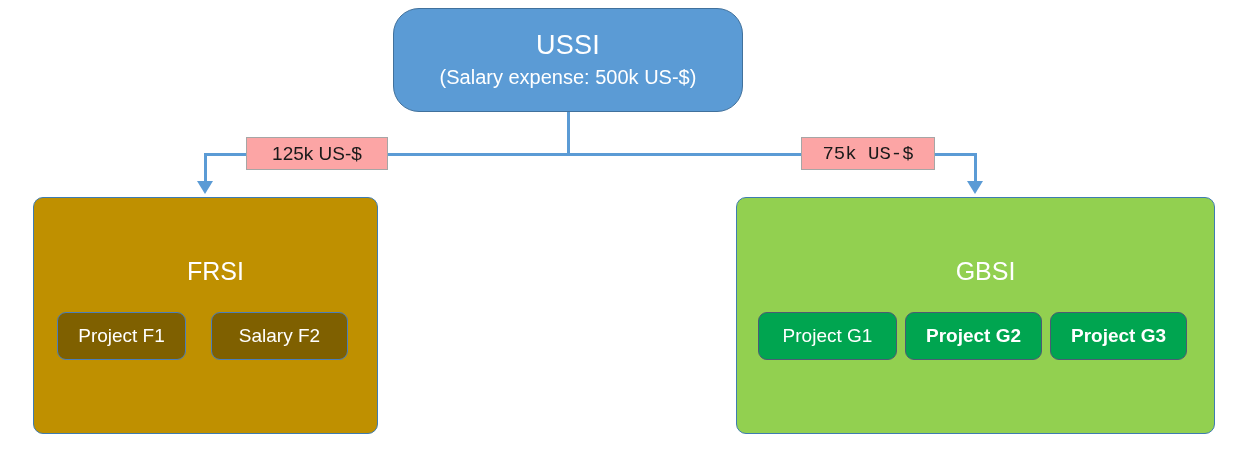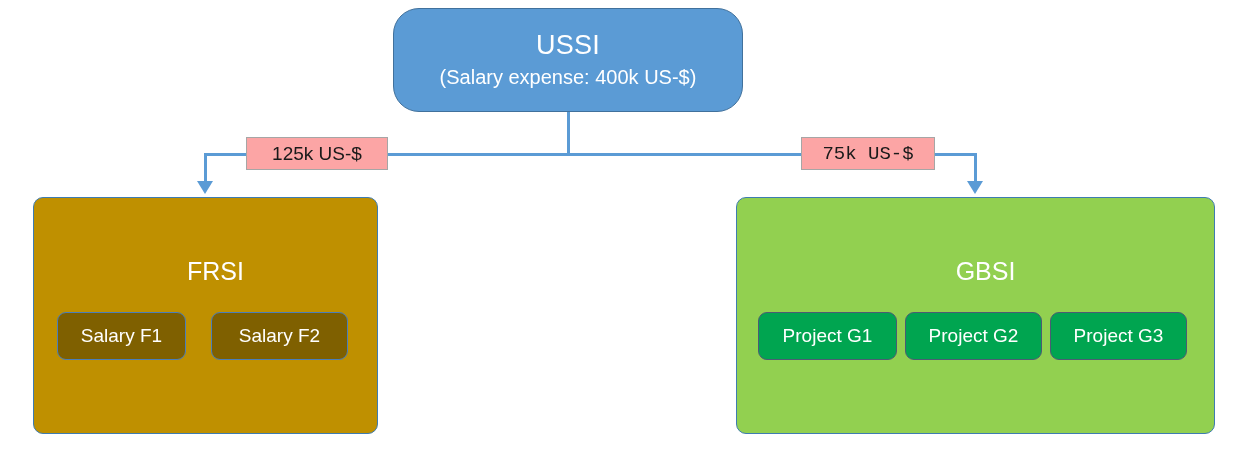--- a/index.html
+++ b/index.html
@@ -112,20 +112,21 @@
   .project-chip.gold.wide {
     width: 137px;
   }
   .project-chip.green {
     background: #00A550;
     border: 1.6px solid #4B5C74;
     width: 139px;
   }
   .project-chip.green.mid {
     width: 137px;
+    font-weight: bold;
   }
 
   
   .conn {
     position: absolute;
     background: #5B9BD5;
   }
   .conn.h { height: 2.6px; }
   .conn.v { width: 2.6px; }
 
@@ -162,40 +163,40 @@
   #edge-label-left  { left: 246px; top: 137px; width: 142px; }
   #edge-label-right { left: 801px; top: 137px; width: 134px; font-family: Liberation Mono, monospace; }
 </style>
 </head>
 <body>
 
 <div id="canvas">
 
   <div class="node" id="root-node">
     <div class="node-title">USSI</div>
-    <div class="node-sub">(Salary expense: 400k US-$)</div>
+    <div class="node-sub">(Salary expense: 500k US-$)</div>
   </div>
 
   <div class="conn v" id="conn-stem"></div>
   <div class="conn h" id="conn-bus-left"></div>
   <div class="conn h" id="conn-bus-right"></div>
   <div class="conn v" id="conn-drop-left"></div>
   <div class="conn v" id="conn-drop-right"></div>
   <div class="arrow-head" id="arrow-left"></div>
   <div class="arrow-head" id="arrow-right"></div>
 
   <div class="edge-label" id="edge-label-left">125k US-$</div>
   <div class="edge-label" id="edge-label-right">75k US-$</div>
 
   <div class="node division" id="division-frsi">
     <div class="node-title">FRSI</div>
   </div>
   <div class="project-row" id="project-row-frsi">
     <div class="project-chip gold">
-      <span>Salary F1</span>
+      <span>Project F1</span>
     </div>
     <div class="project-chip gold wide">
       <span>Salary F2</span>
     </div>
   </div>
 
   <div class="node division" id="division-gbsi">
     <div class="node-title">GBSI</div>
   </div>
   <div class="project-row" id="project-row-gbsi">

